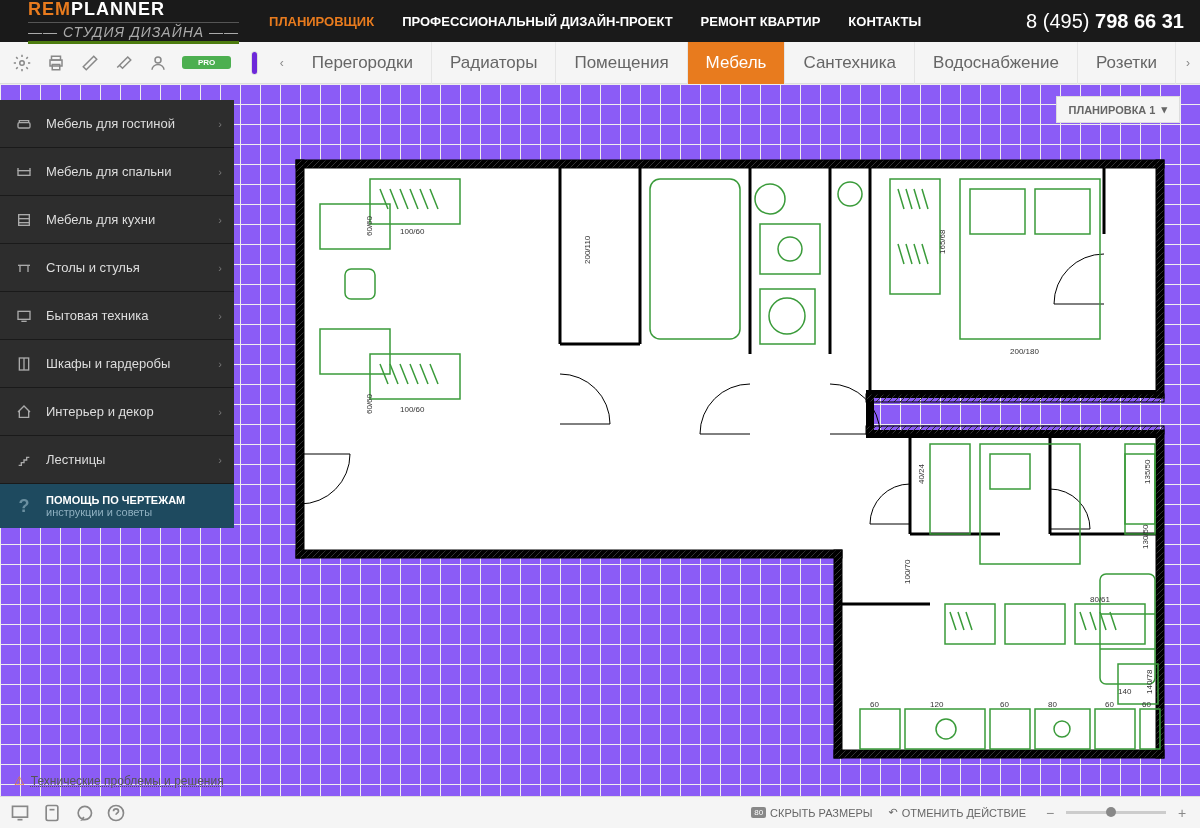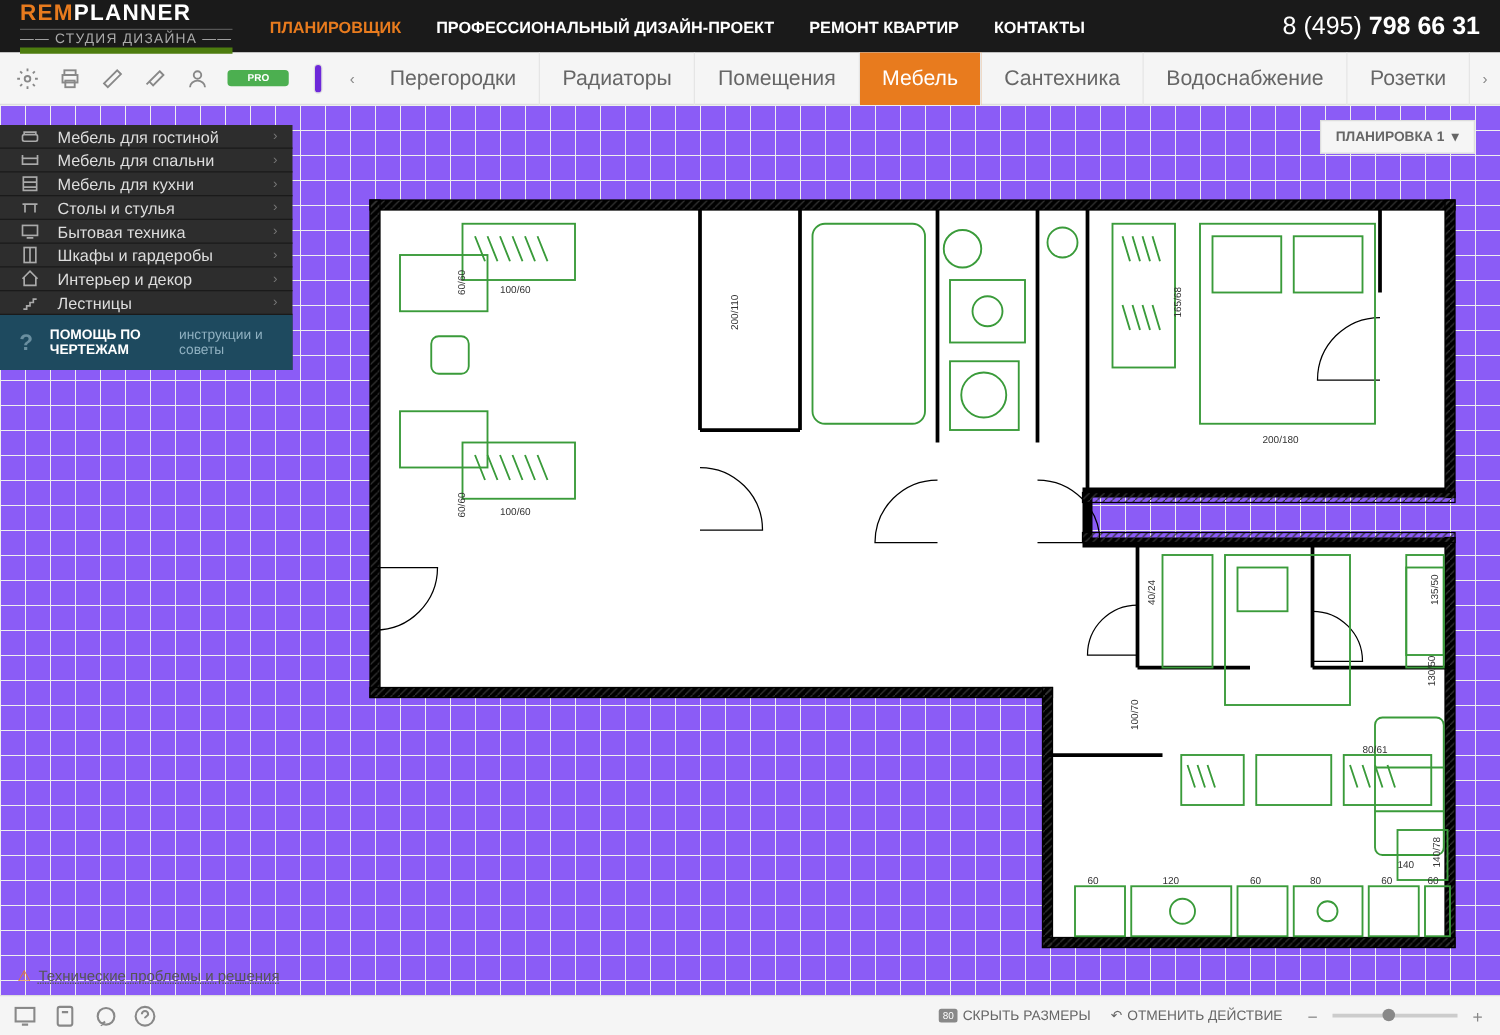--- a/index.html
+++ b/index.html
@@ -1,24 +1,24 @@
 <!DOCTYPE html>
 <html><head>
 <meta charset="utf-8">
 <style>
 * { margin: 0; padding: 0; box-sizing: border-box; font-family: Arial, sans-serif; }
 body { width: 1200px; height: 828px; overflow: hidden; background: #fff; }
 
 
 .header { height: 42px; background: #1a1a1a; display: flex; align-items: center; padding: 0 16px; }
-.logo { display: flex; flex-direction: column; margin-right: 30px; }
+.logo { display: flex; flex-direction: column; margin-right: 30px; margin-left: 12px; }
 .logo-main { font-size: 18px; font-weight: bold; letter-spacing: 1px; }
 .logo-rem { color: #e87b1e; }
 .logo-planner { color: #fff; }
-.logo-sub { color: #aaa; font-size: 11px; letter-spacing: 1px; border-top: 1px solid #555; border-bottom: 5px solid #4d7c0f; padding: 1px 0; margin-top: 2px; }
+.logo-sub { color: #aaa; font-size: 14px; letter-spacing: 1px; border-top: 1px solid #555; border-bottom: 3px solid #4d7c0f; padding: 1px 0; margin-top: 2px; font-style: italic; }
 .nav-items { display: flex; gap: 28px; flex: 1; }
 .nav-item { color: #fff; font-size: 13px; font-weight: bold; cursor: pointer; }
 .nav-item.active { color: #e87b1e; }
 .phone { color: #fff; font-size: 20px; }
 .phone-prefix { font-weight: normal; }
 .phone-num { font-weight: bold; }
 
 
 .toolbar { height: 42px; background: #f5f5f5; border-bottom: 1px solid #ddd; display: flex; align-items: center; }
 .tool-icons { display: flex; align-items: center; padding: 0 12px; gap: 14px; }
@@ -29,28 +29,28 @@
 .view-btn { padding: 4px 12px; font-size: 12px; font-weight: bold; cursor: pointer; background: #fff; color: #777; }
 .view-btn.active { background: #6d28d9; color: #fff; }
 .tabs-scroll { display: flex; align-items: center; flex: 1; margin-left: 12px; }
 .scroll-arrow { width: 24px; height: 24px; display: flex; align-items: center; justify-content: center; cursor: pointer; color: #888; font-size: 12px; }
 .tabs { display: flex; flex: 1; }
 .tab { padding: 0 18px; height: 42px; display: flex; align-items: center; font-size: 17px; color: #666; cursor: pointer; border-right: 1px solid #e5e5e5; }
 .tab.active { background: #e87b1e; color: #fff; }
 
 
 .sidebar { position: absolute; top: 100px; left: 0; width: 234px; background: #2d2d2d; z-index: 10; }
-.side-item { height: 19px; display: flex; align-items: center; padding: 0 12px; border-bottom: 1px solid #1a1a1a; cursor: pointer; color: #ddd; font-size: 13px; }
+.side-item { height: 48px; display: flex; align-items: center; padding: 0 12px; border-bottom: 1px solid #1a1a1a; cursor: pointer; color: #ddd; font-size: 13px; }
 .side-icon { width: 24px; display: flex; align-items: center; justify-content: center; margin-right: 10px; color: #aaa; }
 .side-icon svg { width: 16px; height: 16px; }
 .side-label { flex: 1; }
 .side-arrow { color: #777; font-size: 11px; }
 .help-item { background: #1e4a5f; padding: 10px 12px; display: flex; align-items: center; cursor: pointer; }
 .help-q { width: 24px; height: 24px; display: flex; align-items: center; justify-content: center; color: #6a8fa0; font-size: 18px; font-weight: bold; margin-right: 10px; }
-.help-text { display: flex; flex-direction: row; }
+.help-text { display: flex; flex-direction: column; }
 .help-title { color: #fff; font-size: 11px; font-weight: bold; }
 .help-sub { color: #8fb0c0; font-size: 11px; }
 
 
 .canvas-area { position: absolute; top: 84px; left: 0; right: 0; bottom: 32px; background: #8b5cf6; }
 .grid-bg { position: absolute; inset: 0; background-image: linear-gradient(#eee 1px, transparent 1px), linear-gradient(90deg, #eee 1px, transparent 1px); background-size: 20px 20px; }
 .plan-label { position: absolute; top: 12px; right: 20px; background: #f5f5f5; border: 1px solid #ddd; padding: 6px 12px; font-size: 11px; font-weight: bold; color: #666; cursor: pointer; display: flex; align-items: center; gap: 6px; }
 .floorplan { position: absolute; top: 70px; left: 290px; }
 
 

